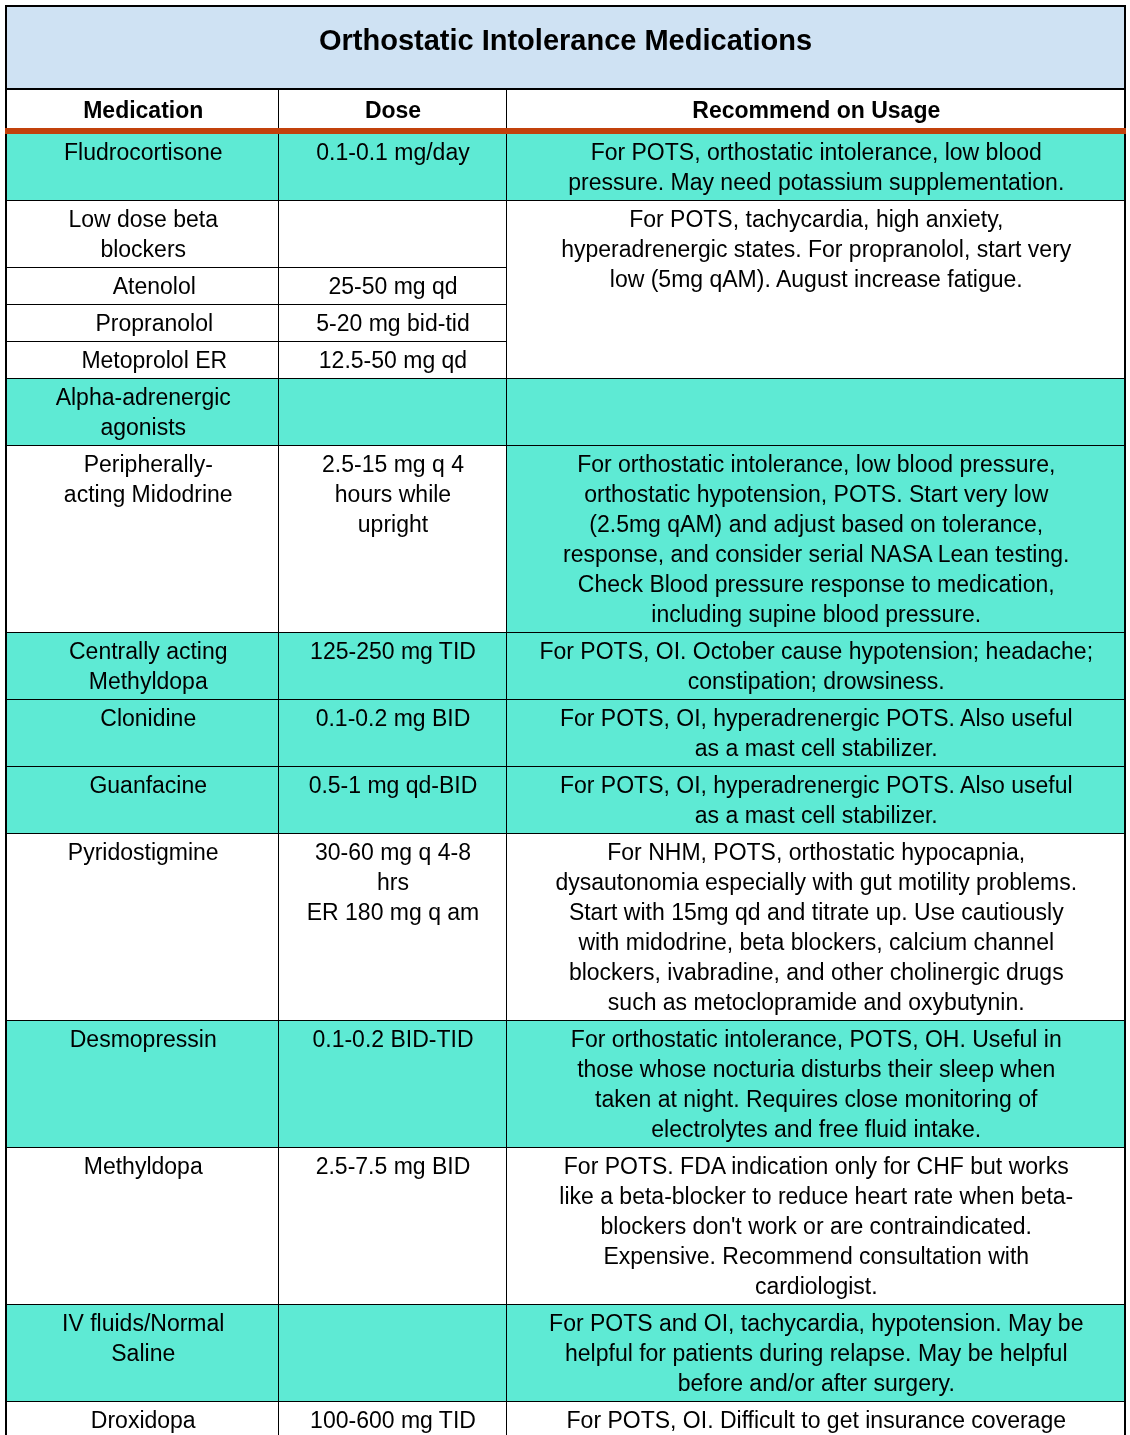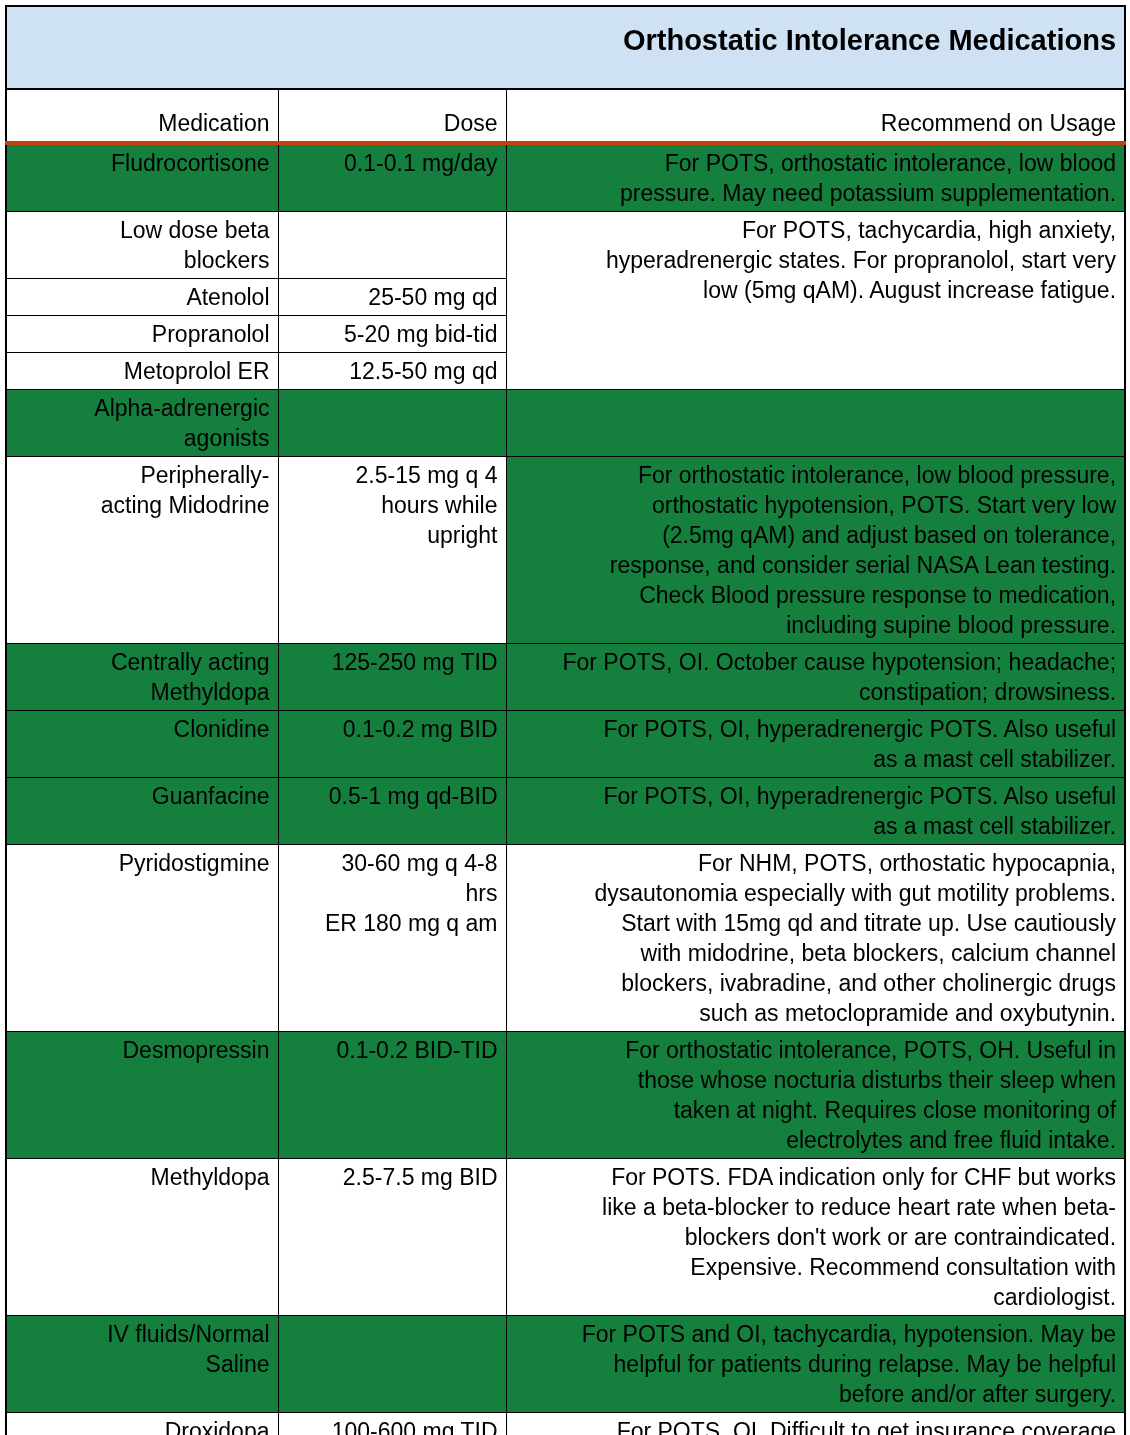--- a/index.html
+++ b/index.html
@@ -27,36 +27,36 @@
   td, th {
     border: 1.5px solid #000000;
     vertical-align: top;
     padding: 3px 8px 3px 10px;
     font-size: 23px;
     line-height: 30px;
     white-space: pre-wrap;
     overflow: hidden;
     box-sizing: border-box;
     font-weight: normal;
-    text-align: right;
+    text-align: center;
   }
   tr.title-row td {
     background: #cfe2f3;
     font-weight: bold;
     font-size: 29px;
     line-height: 34px;
     padding: 16px 8px 4px 8px;
     border-bottom: 2px solid #000;
   }
   tr.header-row td {
-    font-weight: normal;
-    border-bottom: 4px solid #c2410c;
-    padding-top: 18px;
-  }
-  td.sh { background: #15803d; }
+    font-weight: bold;
+    border-bottom: 6px solid #c2410c;
+    padding-top: 5px;
+  }
+  td.sh { background: #5eead4; }
   td.indent { padding-left: 32px; }
   td.indent2 { padding-left: 20px; }
 </style>
 </head>
 <body>
 
 <div class="doc-wrap">
   <table class="med-table">
     <colgroup>
       <col style="width:272px">

